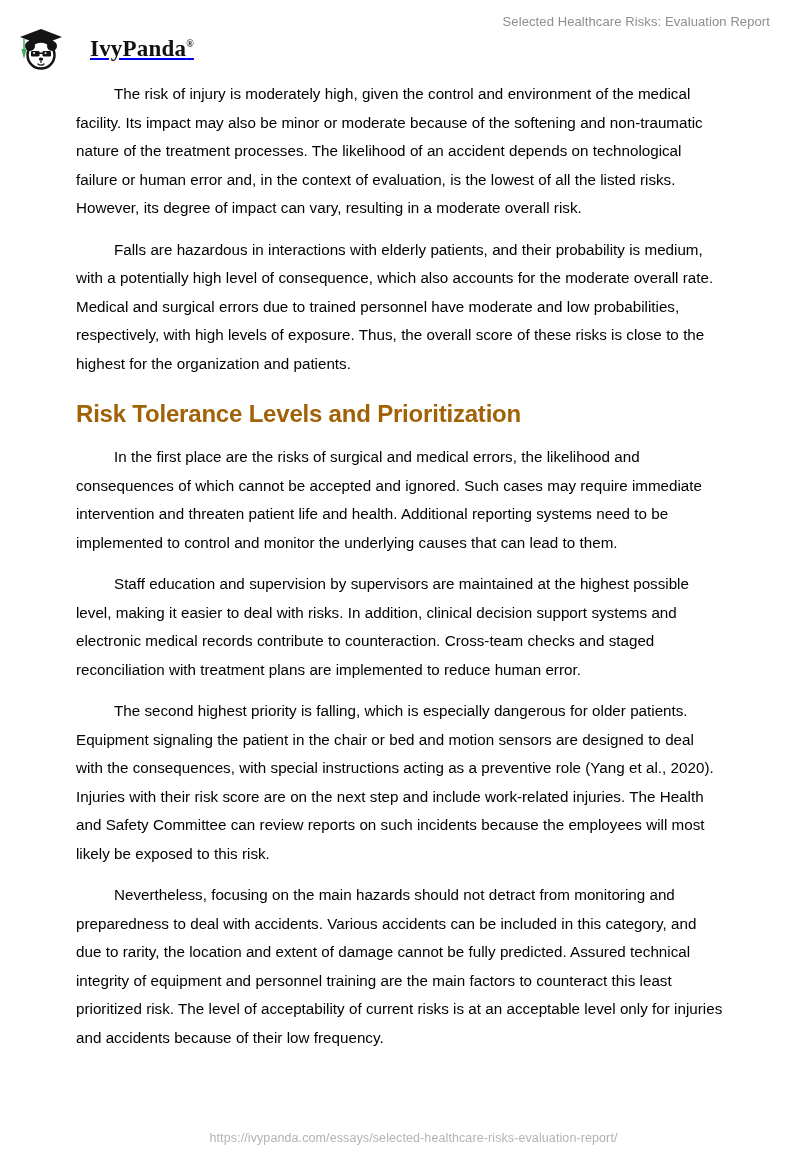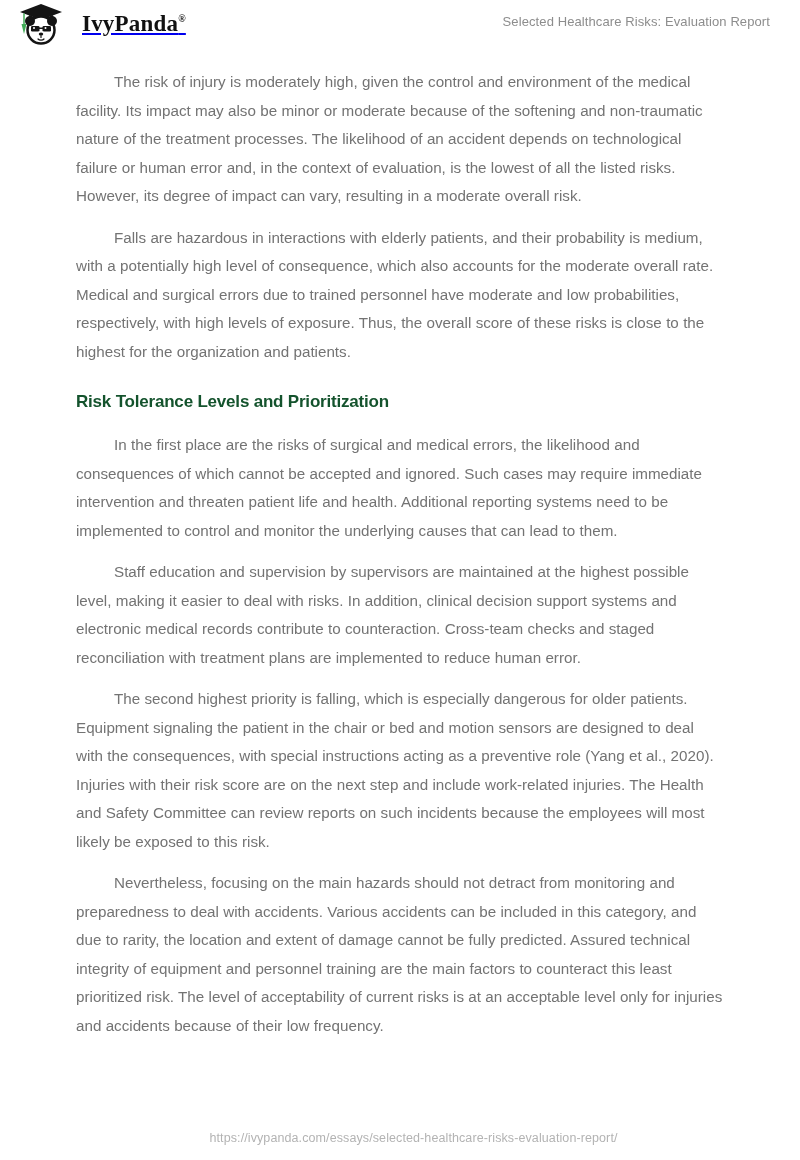--- a/index.html
+++ b/index.html
@@ -20,24 +20,24 @@
   .page-header {
     position: absolute;
     top: 0;
     left: 0;
     width: 800px;
     height: 62px;
   }
   .brand {
     position: absolute;
     left: 16px;
-    top: 1px;
+    top: 26px;
     display: flex;
     align-items: center;
-    gap: 16px;
+    gap: 24px;
   }
   .brand-mark {
     width: 50px;
     height: 44px;
     display: block;
   }
   .brand-word {
     font-family: "Liberation Serif", serif;
     font-weight: bold;
     font-size: 23px;
@@ -64,34 +64,34 @@
   }
 
   
   .doc-body {
     position: absolute;
     left: 76px;
     top: 68px;
     width: 648px;
   }
   .doc-body p {
-    margin: 0 0 13px 0;
+    margin: 12px 0 13px 0;
     font-size: 15.2px;
     line-height: 28.5px;
     text-indent: 38px;
-    color: #737373;
+    color: #000000;
     text-align: left;
     word-spacing: 0.1px;
   }
   .doc-body h2 {
     margin: 21px 0 14px 0;
-    font-size: 17px;
+    font-size: 24px;
     line-height: 30px;
     font-weight: bold;
-    color: #14532d;
+    color: #a16207;
     letter-spacing: -0.2px;
   }
 
   
   .page-footer {
     position: absolute;
     left: 0;
     bottom: 14px;
     width: 800px;
     text-align: center;

